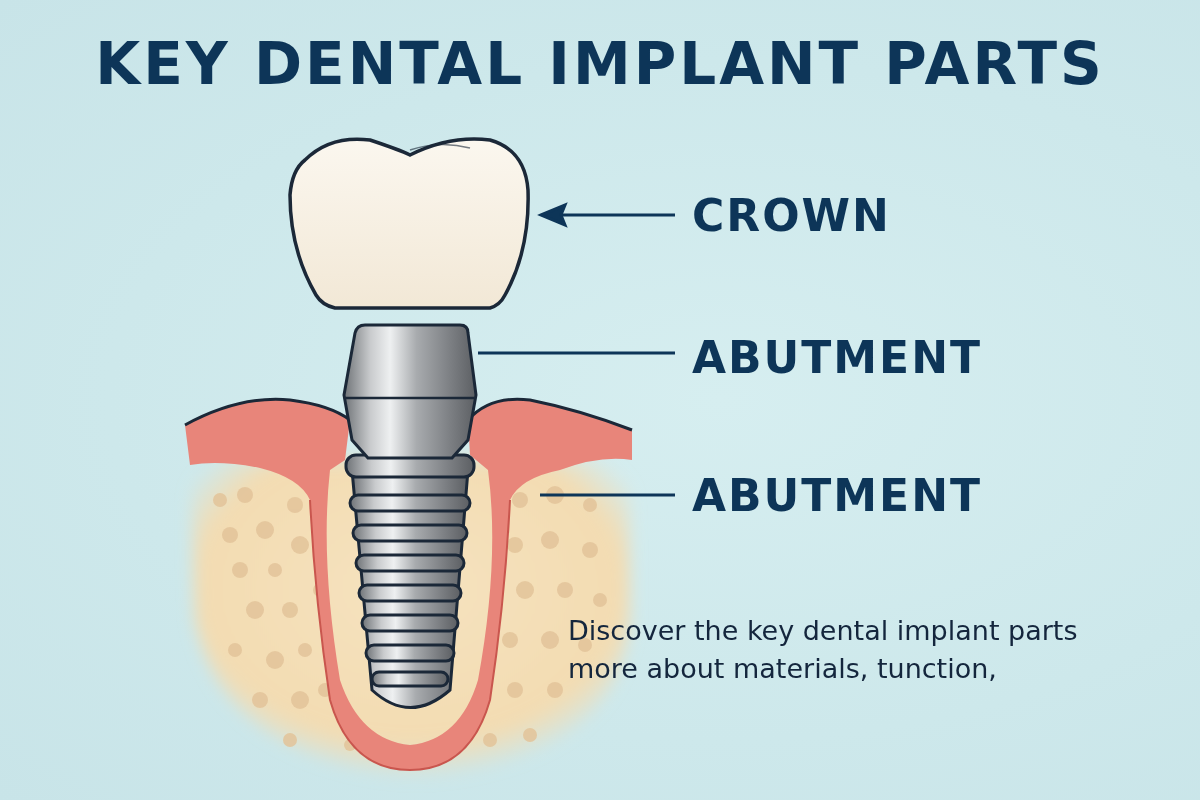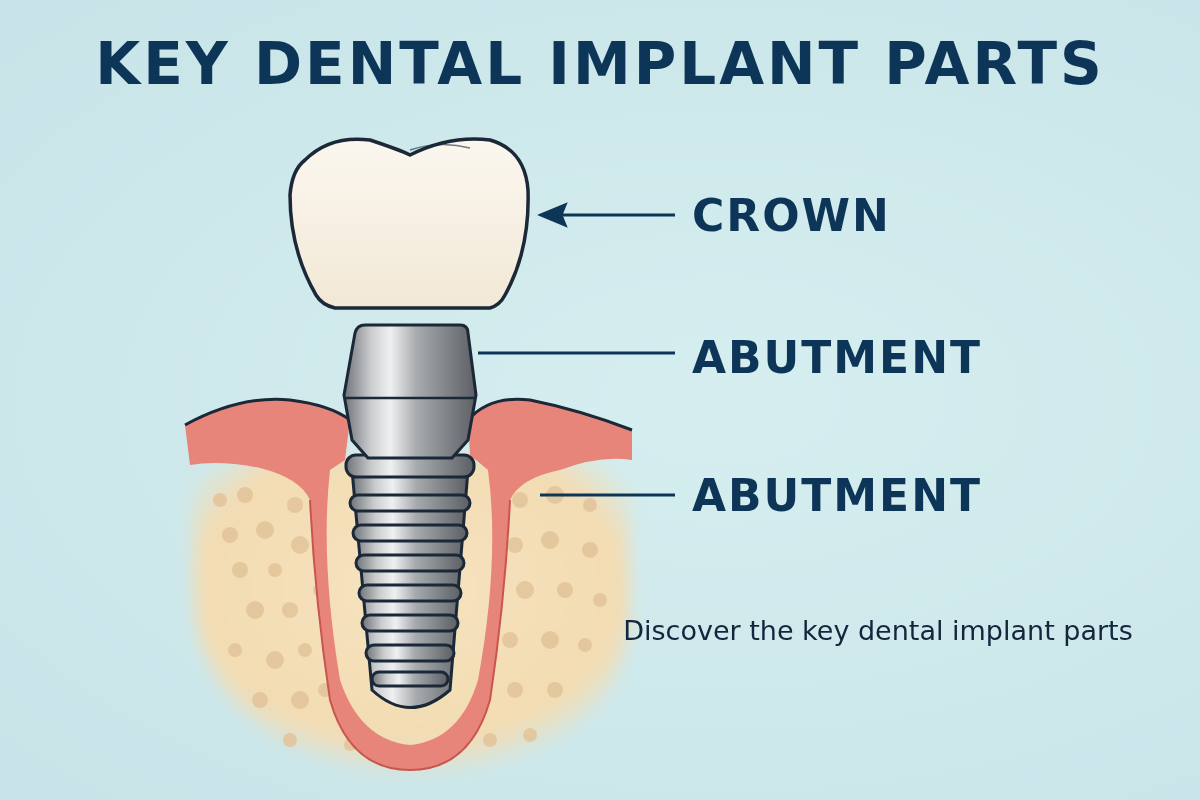--- a/index.html
+++ b/index.html
@@ -18,21 +18,21 @@
     font-size: 58px; letter-spacing: 3px; color: #0d3558;
   }
   .label {
     position: absolute; left: 692px;
     font-family: "DejaVu Sans", sans-serif; font-weight: bold;
     font-size: 44px; letter-spacing: 2px; color: #0d3558;
   }
   .desc {
     position: absolute; left: 568px; top: 612px; width: 620px;
     font-family: "DejaVu Sans", sans-serif;
-    font-size: 27px; line-height: 38px; color: #14263d; text-align: center;
+    font-size: 27px; line-height: 38px; color: #14263d;
   }
   .desc span { display: block; white-space: nowrap; }
   svg.illus { position: absolute; left: 0; top: 0; }
 </style>
 </head>
 <body>
 
 <div class="bg"></div>
 
 <svg class="illus" width="1200" height="800" viewBox="0 0 1200 800">
@@ -140,13 +140,14 @@
 </svg>
 
 <div class="title">KEY DENTAL IMPLANT PARTS</div>
 
 <div class="label" style="top:190px">CROWN</div>
 <div class="label" style="top:332px">ABUTMENT</div>
 <div class="label" style="top:470px">ABUTMENT</div>
 
 <div class="desc">
   <span>Discover the key dental implant parts</span>
+  <span>more about materials, tunction,</span>
 </div>
 
 </body></html>

